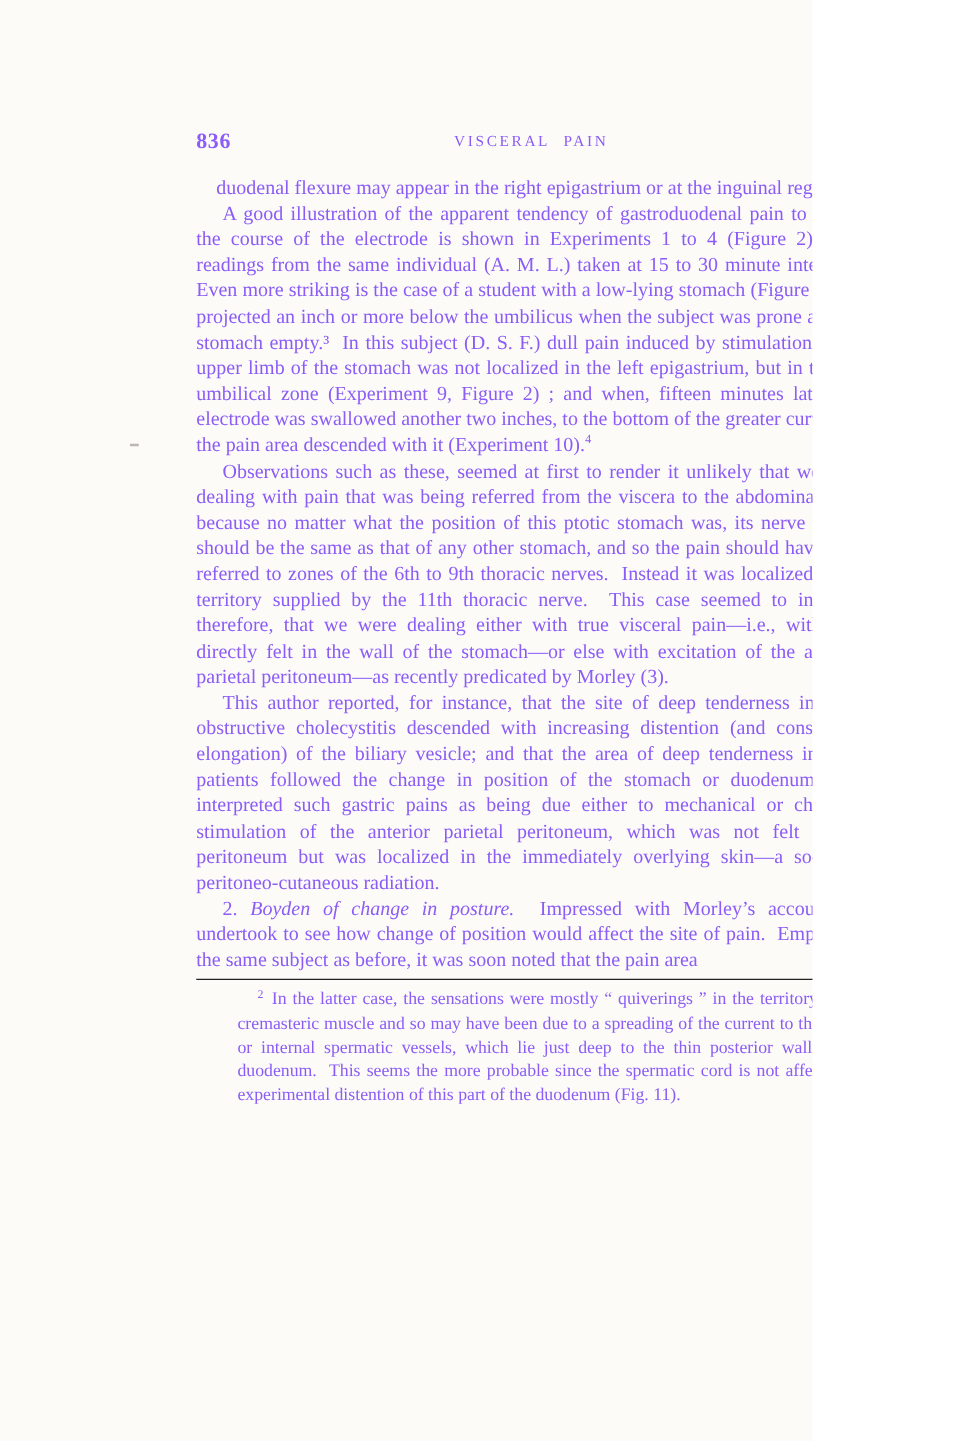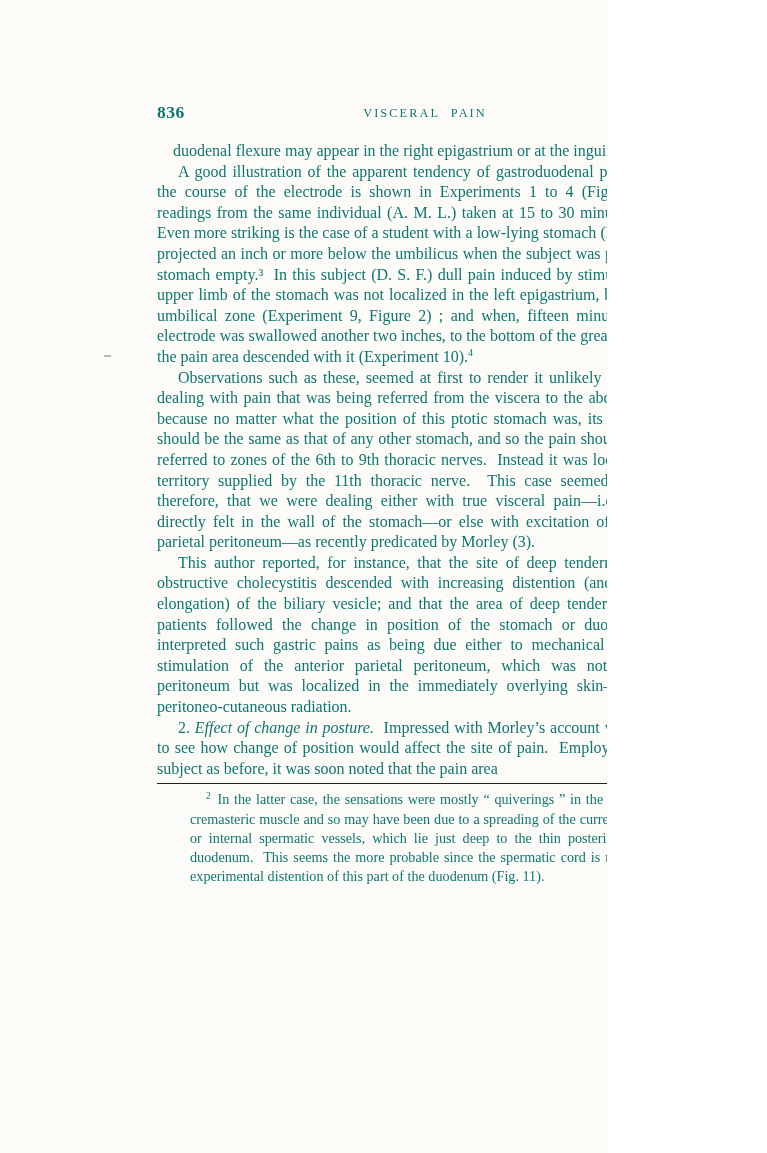--- a/index.html
+++ b/index.html
@@ -1,23 +1,24 @@
 <!DOCTYPE html>
 <html><head>
 <meta charset="utf-8">
 <style>
   html, body { margin: 0; padding: 0; }
   .page {
     position: relative;
     width: 607px;
     height: 1153px;
     background: #fcfbf8;
-    color: #0f766e;
+    color: #8b5cf6;
     font-family: "Liberation Serif", "DejaVu Serif", serif;
     overflow: hidden;
+    padding-left: 43px;
   }
   .textblock {
     position: absolute;
     left: 157px;
     top: 102px;
     width: 536px;
   }
   .pageheader {
     position: relative;
     height: 21px;
@@ -87,21 +88,21 @@
 
     <div class="bodytext">
       <p class="para first"><span>duodenal flexure may appear in the right epigastrium or at the inguinal region.</span><sup class="fnref">2</sup></p>
 
       <p class="para"><span>A good illustration of the apparent tendency of gastroduodenal pain to follow the course of the electrode is shown in Experiments 1 to 4 (Figure 2)—four readings from the same individual (A. M. L.) taken at 15 to 30 minute intervals.&nbsp; Even more striking is the case of a student with a low-lying stomach (Figure 2) that projected an inch or more below the umbilicus when the subject was prone and the stomach empty.³&nbsp; In this subject (D. S. F.) dull pain induced by stimulation of the upper limb of the stomach was not localized in the left epigastrium, but in the left umbilical zone (Experiment 9, Figure 2) ; and when, fifteen minutes later, the electrode was swallowed another two inches, to the bottom of the greater curvature, the pain area descended with it (Experiment 10).</span><sup class="fnref">4</sup></p>
 
       <p class="para">Observations such as these, seemed at first to render it unlikely that we were dealing with pain that was being referred from the viscera to the abdominal wall, because no matter what the position of this ptotic stomach was, its nerve supply should be the same as that of any other stomach, and so the pain should have been referred to zones of the 6th to 9th thoracic nerves.&nbsp; Instead it was localized in the territory supplied by the 11th thoracic nerve.&nbsp; This case seemed to indicate, therefore, that we were dealing either with true visceral pain—i.e., with pain directly felt in the wall of the stomach—or else with excitation of the anterior parietal peritoneum—as recently predicated by Morley (3).</p>
 
       <p class="para">This author reported, for instance, that the site of deep tenderness in acute obstructive cholecystitis descended with increasing distention (and consequent elongation) of the biliary vesicle; and that the area of deep tenderness in ulcer patients followed the change in position of the stomach or duodenum.&nbsp; He interpreted such gastric pains as being due either to mechanical or chemical stimulation of the anterior parietal peritoneum, which was not felt in the peritoneum but was localized in the immediately overlying skin—a so-called peritoneo-cutaneous radiation.</p>
 
-      <p class="para"><span>2. </span><span class="italic">Effect of change in posture.</span><span>&nbsp; Impressed with Morley’s account we undertook to see how change of position would affect the site of pain.&nbsp; Employing the same subject as before, it was soon noted that the pain area</span></p>
+      <p class="para"><span>2. </span><span class="italic">Boyden of change in posture.</span><span>&nbsp; Impressed with Morley’s account we undertook to see how change of position would affect the site of pain.&nbsp; Employing the same subject as before, it was soon noted that the pain area</span></p>
     </div>
 
     <div class="fnrule"></div>
 
     <div class="footnotes">
       <p class="footnote"><sup>2</sup><span> In the latter case, the sensations were mostly “ quiverings ” in the territory of the cremasteric muscle and so may have been due to a spreading of the current to the ureter or internal spermatic vessels, which lie just deep to the thin posterior wall of the duodenum.&nbsp; This seems the more probable since the spermatic cord is not affected by experimental distention of this part of the duodenum (Fig. 11).</span></p>
 
 
     </div>
 

